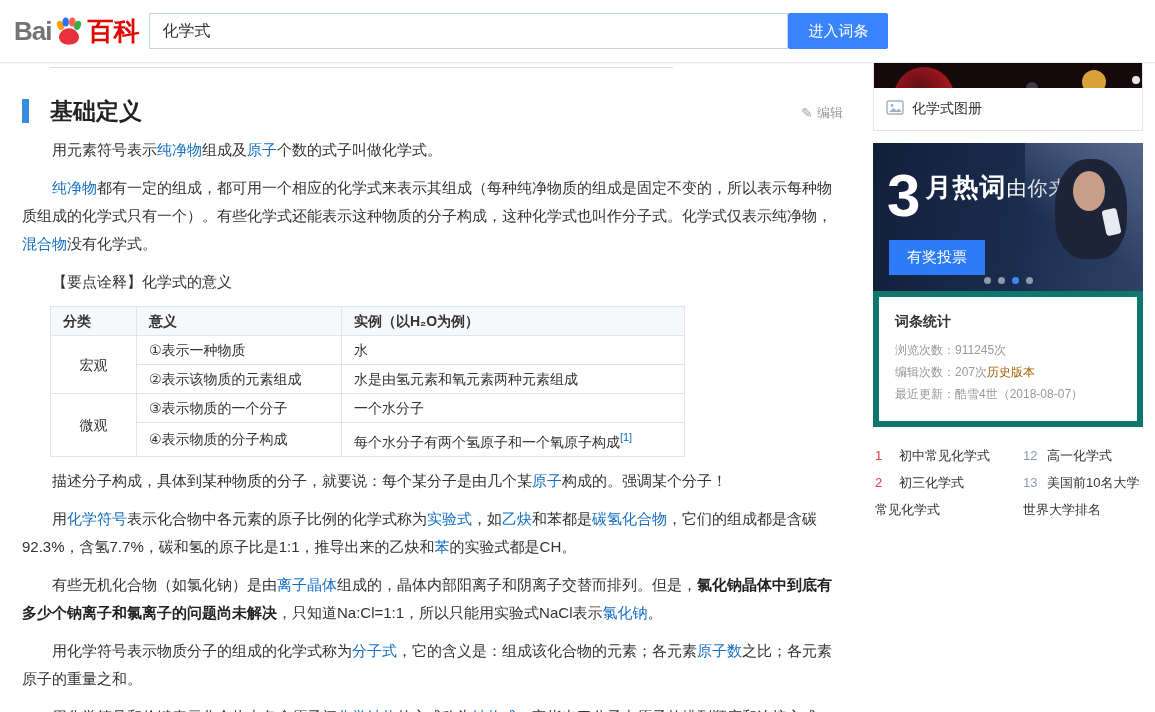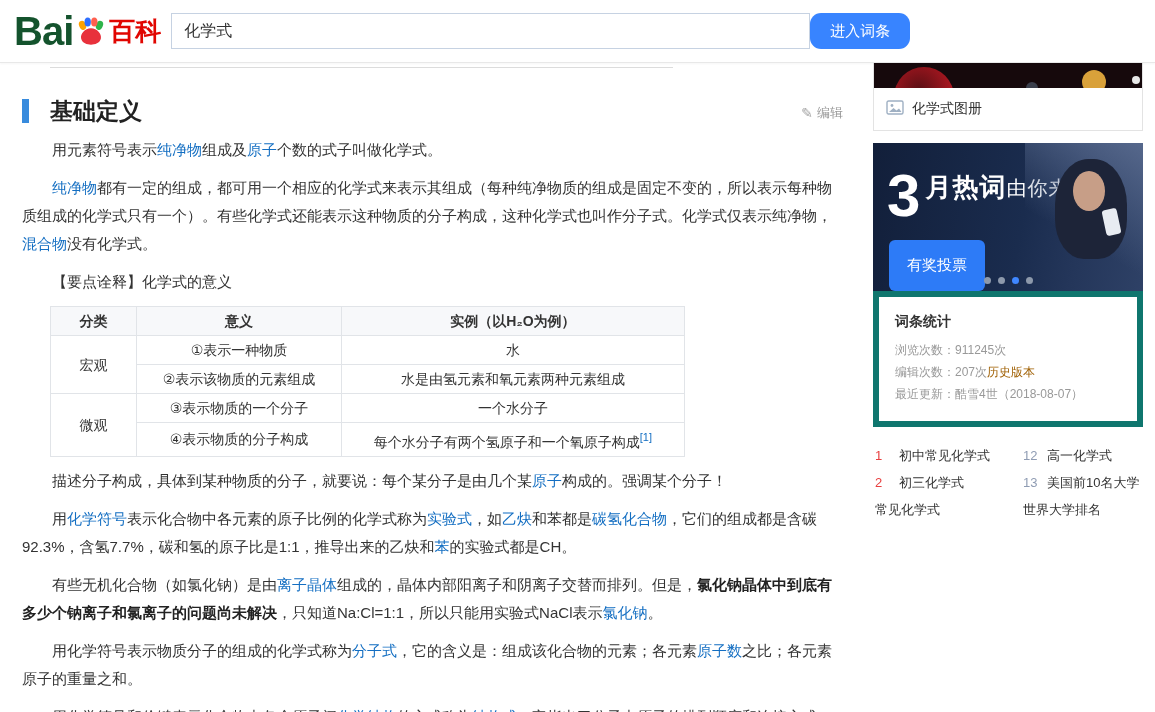--- a/index.html
+++ b/index.html
@@ -4,47 +4,47 @@
 <style>
   * { margin:0; padding:0; box-sizing:border-box; }
   html,body { background:#fff; }
   body { width:1155px; height:712px; overflow:hidden; font-family:"Liberation Sans","DejaVu Sans",sans-serif; color:#333; }
   .page { position:relative; width:1155px; height:712px; overflow:hidden; background:#fff; }
 
   
   .topbar { height:63px; display:flex; align-items:center; padding-left:14px; background:#fff;
             border-bottom:1px solid #e8e8e8; box-shadow:0 1px 2px rgba(0,0,0,.04); position:relative; z-index:5; }
   .logo { display:flex; align-items:center; cursor:pointer; }
-  .logo-bai { font-size:40px; font-weight:bold; color:#14532d; letter-spacing:-1px; }
+  .logo-bai { font-size:26px; font-weight:bold; color:#737373; letter-spacing:-1px; }
   .paw { margin:0 2px; display:inline-flex; }
   .logo-baike { font-size:26px; font-weight:bold; color:#e10601; }
   .search-input { margin-left:10px; width:639px; height:36px; border:1px solid #c6d2e2; padding:0 12px;
                   font-size:16px; color:#333; outline:none; font-family:inherit; }
   .search-btn { width:100px; height:36px; background:#3884ff; color:#fff; border:none; font-size:15px;
-                cursor:pointer; border-radius:11px; font-family:inherit; }
+                cursor:pointer; border-radius:2px; font-family:inherit; }
 
   
   .main { position:absolute; top:63px; left:0; right:0; height:649px; overflow:hidden; }
   .left-col { position:absolute; left:22px; top:0; width:821px; }
   .top-divider { height:1px; background:#dcdcdc; margin:4px 0 0 28px; width:623px; }
 
   .section-head { position:relative; display:flex; align-items:center; margin-top:28px; height:30px; }
   .marker { width:7px; height:24px; background:#388bdd; }
   .section-title { font-size:23px; font-weight:600; color:#222; margin-left:21px; }
   .edit-link { position:absolute; right:0; top:8px; display:flex; align-items:center; gap:4px;
                color:#999; font-size:13px; text-decoration:none; cursor:pointer; }
   .edit-icon { font-size:14px; color:#a5a5a5; }
 
   .para { margin:10px 0; font-size:15px; line-height:28px; color:#333; text-indent:2em; }
   .para a.link { color:#136ec2; text-decoration:none; cursor:pointer; }
   .para .bold { font-weight:bold; color:#222; }
 
   .def-table { border-collapse:collapse; table-layout:fixed; width:635px; margin:10px 0 10px 28px;
                font-size:14px; color:#333; }
-  .def-table th, .def-table td { border:1px solid #e1e4e8; padding:5px 12px; text-align:center; line-height:18px; }
+  .def-table th, .def-table td { border:1px solid #e1e4e8; padding:5px 12px; text-align:left; line-height:18px; }
   .def-table th { background:#f7f8fa; font-weight:bold; }
   .def-table th:nth-child(1) { width:84px; }
   .def-table th:nth-child(2) { width:200px; }
   .def-table th:nth-child(3) { width:335px; }
   .def-table td.cat { text-align:center; }
   .def-table sup a.ref { color:#136ec2; font-size:11px; text-decoration:none; cursor:pointer; }
 
   
   .sidebar { position:absolute; left:873px; top:0; width:270px; }
   .card { background:#fff; }
@@ -72,21 +72,21 @@
   .vb-caption { font-size:16px; font-weight:bold; margin-top:4px; }
 
   .ad-card { margin-top:12px; height:148px; position:relative; overflow:hidden; cursor:pointer;
              background:linear-gradient(100deg,#121f3a 0%,#1a2c4e 55%,#24365a 75%,#2e4166 100%); }
   .ad-copy { position:absolute; left:14px; top:24px; display:flex; color:#fff; }
   .ad-big { font-size:60px; font-weight:bold; line-height:58px; }
   .ad-lines { display:flex; margin-left:5px; margin-top:3px; }
   .ad-l1 { font-size:26px; font-weight:bold; letter-spacing:1px; }
   .ad-l2 { font-size:20px; margin-top:5px; letter-spacing:1px; }
   .ad-btn { position:absolute; left:16px; top:97px; background:#2d7bf7; color:#fff; border:none; font-size:15px;
-            padding:16px 18px; border-radius:6px; cursor:pointer; font-family:inherit; }
+            padding:8px 18px; border-radius:0; cursor:pointer; font-family:inherit; }
   .ad-woman { position:absolute; right:0; top:0; width:118px; height:100%;
               background:linear-gradient(210deg,#56688c 0%, rgba(57,73,112,0) 62%); }
   .ad-woman::before { content:''; position:absolute; right:16px; top:16px; width:72px; height:100px;
                       border-radius:46% 46% 40% 40%; background:#1d2438; }
   .ad-woman::after { content:''; position:absolute; right:38px; top:28px; width:32px; height:40px;
                      border-radius:50%; background:#c79e87; }
   .ad-phone { position:absolute; right:24px; top:66px; width:15px; height:26px; background:#e8ecf2;
               border-radius:3px; transform:rotate(-12deg); }
   .dots { position:absolute; left:0; right:0; bottom:7px; display:flex; justify-content:center; gap:7px; }
   .dot { width:7px; height:7px; border-radius:50%; background:#8d99ab; cursor:pointer; }

